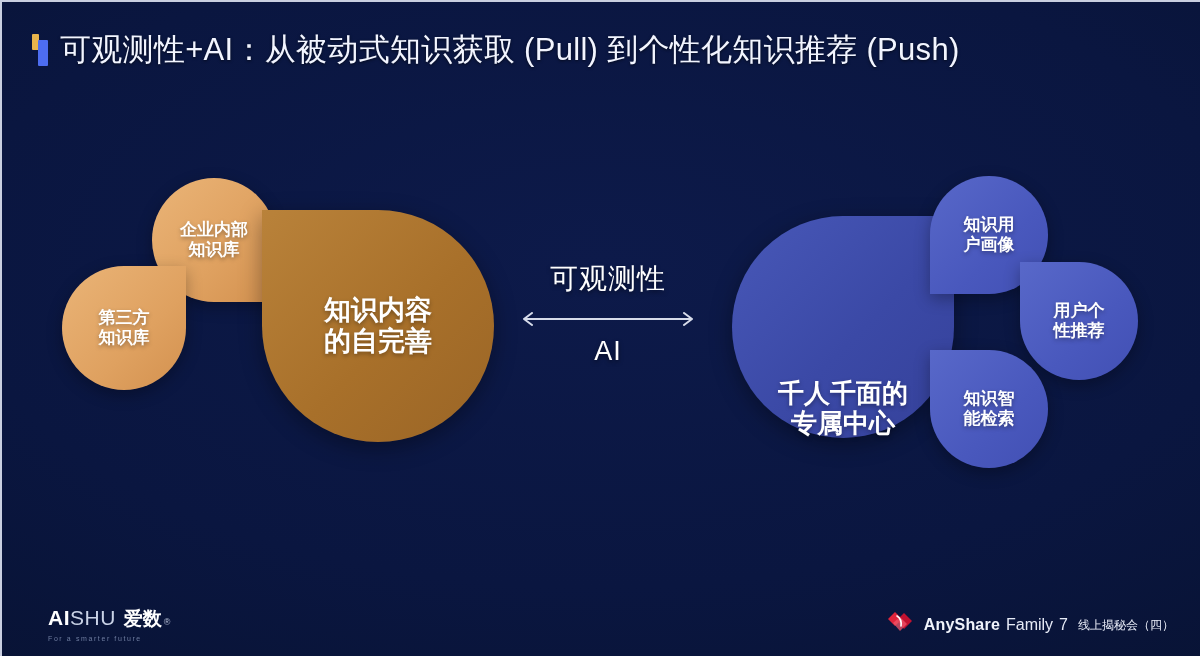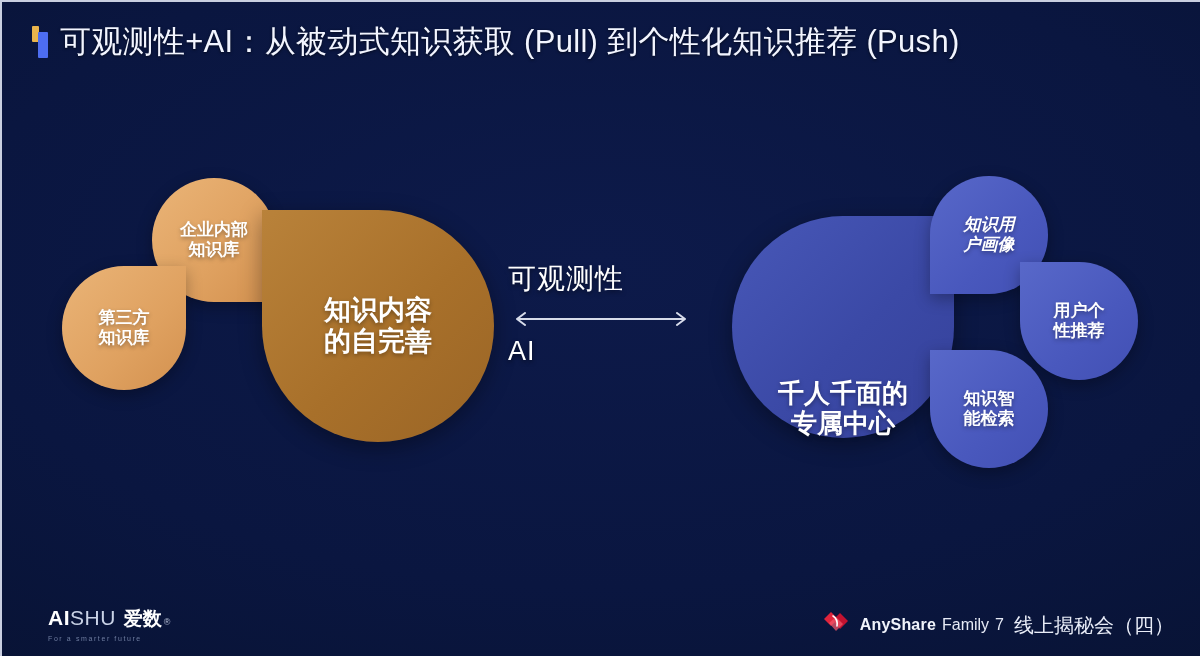--- a/index.html
+++ b/index.html
@@ -16,21 +16,21 @@
     font-family: "Liberation Sans", "DejaVu Sans", sans-serif;
     box-sizing: border-box;
     border-left: 2px solid #c9cfe0;
     border-top: 2px solid #c9cfe0;
   }
 
   
   .title-row {
     position: absolute;
     left: 28px;
-    top: 16px;
+    top: 24px;
     display: flex;
     align-items: center;
     height: 48px;
   }
   .bullet {
     position: relative;
     width: 22px;
     height: 34px;
     margin-right: 8px;
     flex: 0 0 auto;
@@ -78,21 +78,21 @@
   }
   .petal .cap {
     position: relative;
     z-index: 2;
     text-shadow: 0 2px 4px rgba(0,0,0,0.35);
     padding: 0 4px;
   }
 
   
   .tip-br { border-radius: 50% 50% 0 50%; }
-  .tip-bl { border-radius: 50% 50% 50% 0; font-style: italic; }
+  .tip-bl { border-radius: 50% 50% 50% 0; }
   .tip-tr { border-radius: 50% 0 50% 50%; }
   .tip-tl { border-radius: 0 50% 50% 50%; }
 
   
   .gold-big {
     width: 232px; height: 232px;
     background: linear-gradient(135deg, #b9823a 0%, #a8702a 55%, #9a6526 100%);
     font-size: 27px; font-weight: bold;
     box-shadow: 0 6px 22px rgba(0,0,0,0.35);
   }
@@ -117,20 +117,21 @@
     font-size: 17px; font-weight: bold;
     box-shadow: 0 5px 16px rgba(0,0,0,0.3);
   }
 
   
   .center-block {
     position: absolute;
     left: 506px;
     top: 258px;
     width: 200px;
+    text-align: center;
     color: #ffffff;
   }
   .center-top {
     font-size: 28px;
     letter-spacing: 1px;
     text-shadow: 0 2px 4px rgba(0,0,0,0.5);
   }
   .center-arrow {
     margin: 14px 0 10px 0;
     height: 14px;
@@ -172,21 +173,21 @@
     right: 26px;
     bottom: 16px;
     display: flex;
     align-items: center;
     white-space: nowrap;
   }
   .as-mark { margin-right: 9px; display: block; }
   .as-name { color: #f0f3fb; font-size: 16px; font-weight: bold; letter-spacing: 0.2px; }
   .as-fam  { color: #e6eaf6; font-size: 16px; font-weight: 400; margin-left: 6px; }
   .as-ver  { color: #e6eaf6; font-size: 16px; font-weight: 400; margin-left: 6px; }
-  .as-cn   { color: #e9edf8; font-size: 20px; font-weight: 400; margin-left: 10px; }
+  .as-cn   { color: #e9edf8; font-size: 12px; font-weight: 400; margin-left: 10px; }
 </style>
 </head>
 <body>
 
 <div class="slide">
 
   <div class="title-row">
     <span class="bullet">
       <span class="bullet-gold"></span>
       <span class="bullet-blue"></span>

